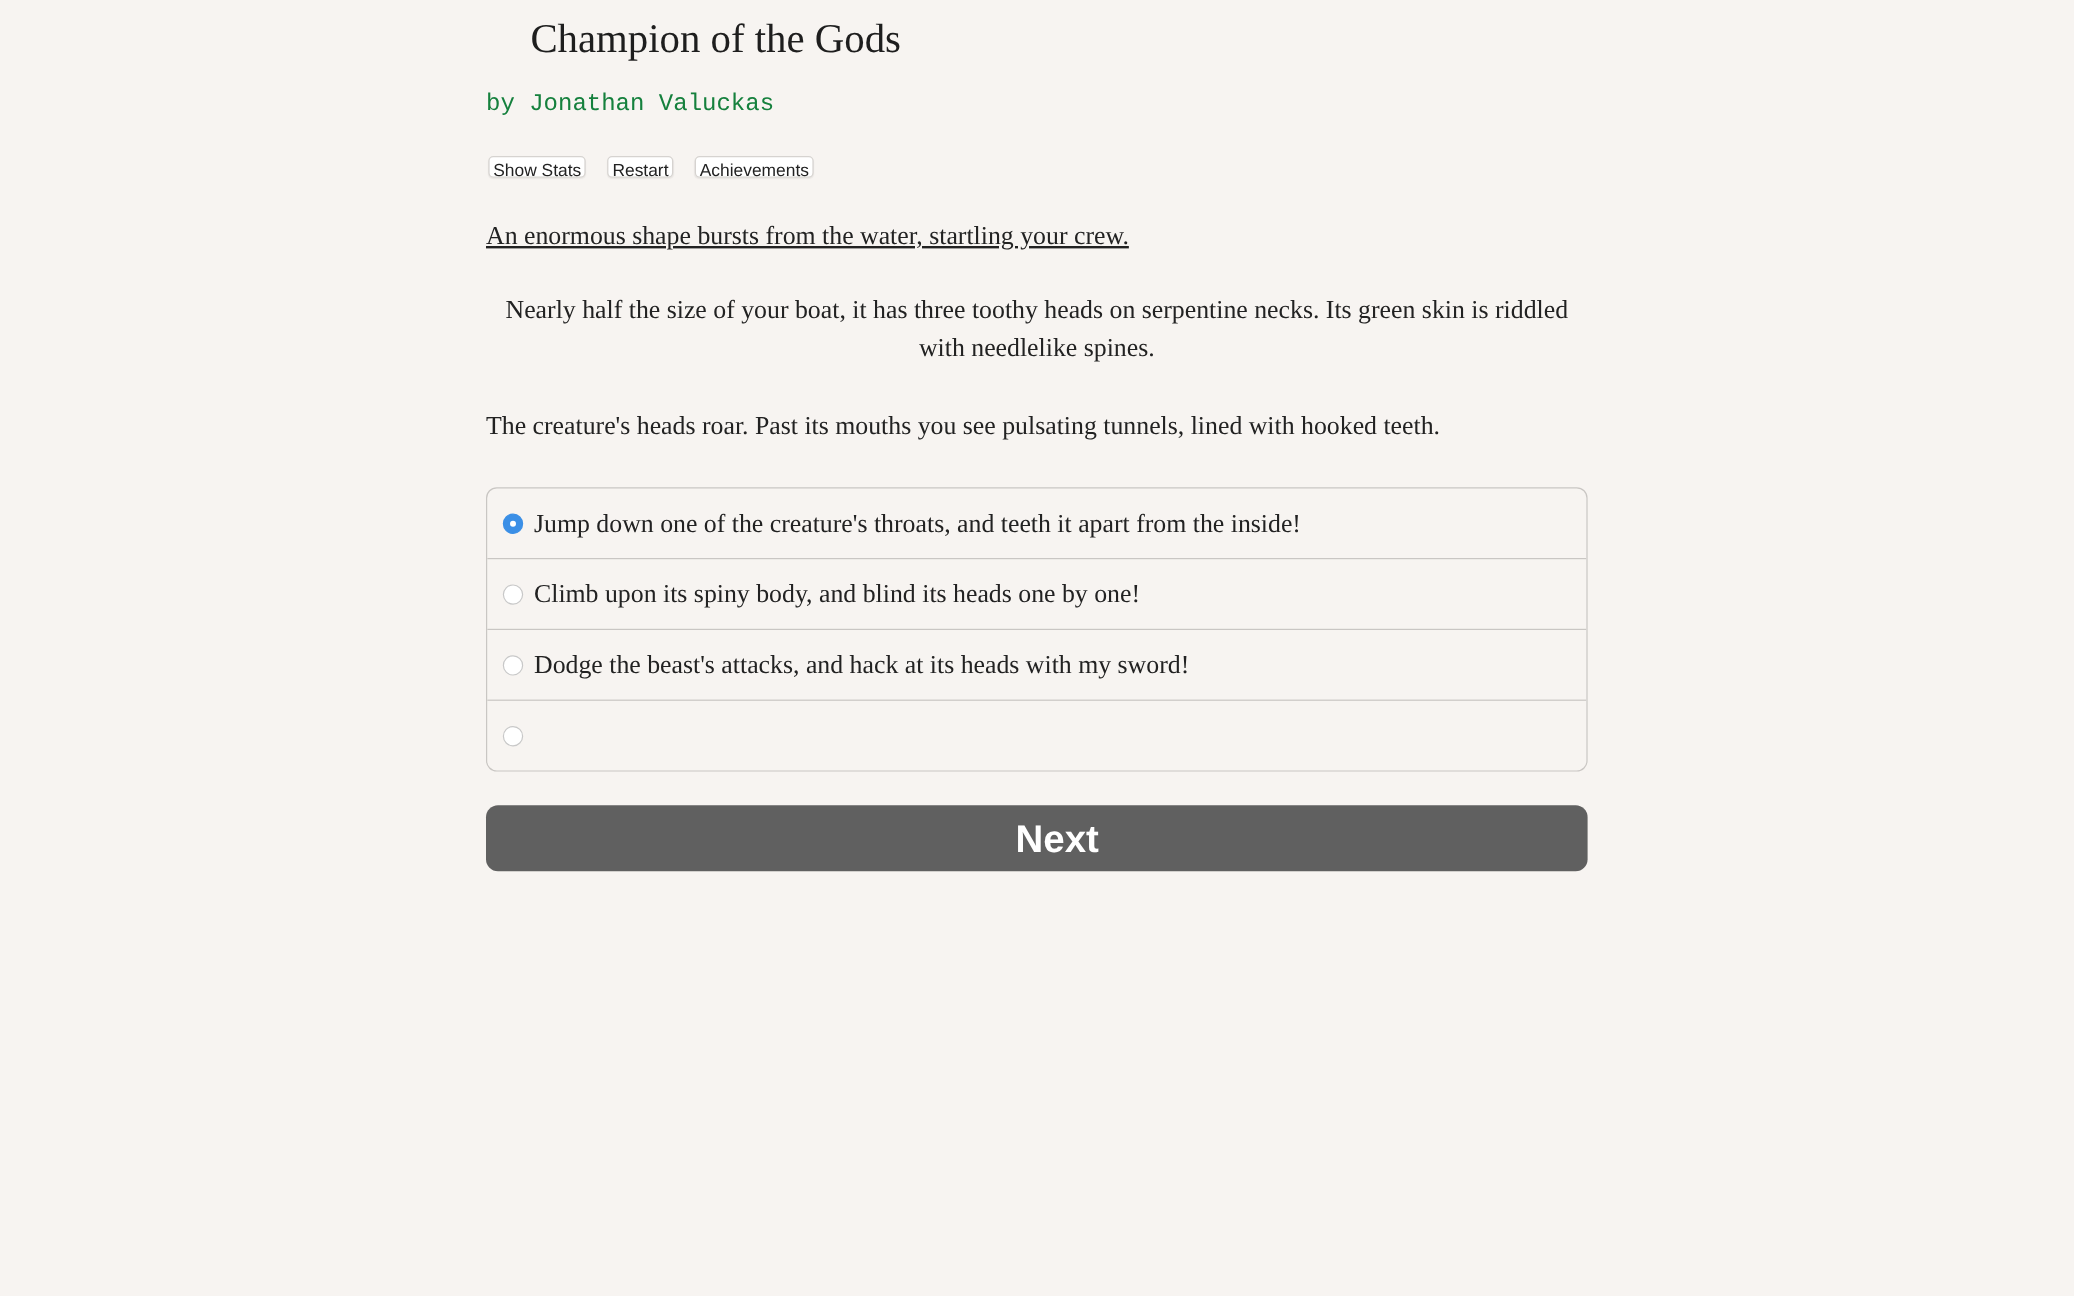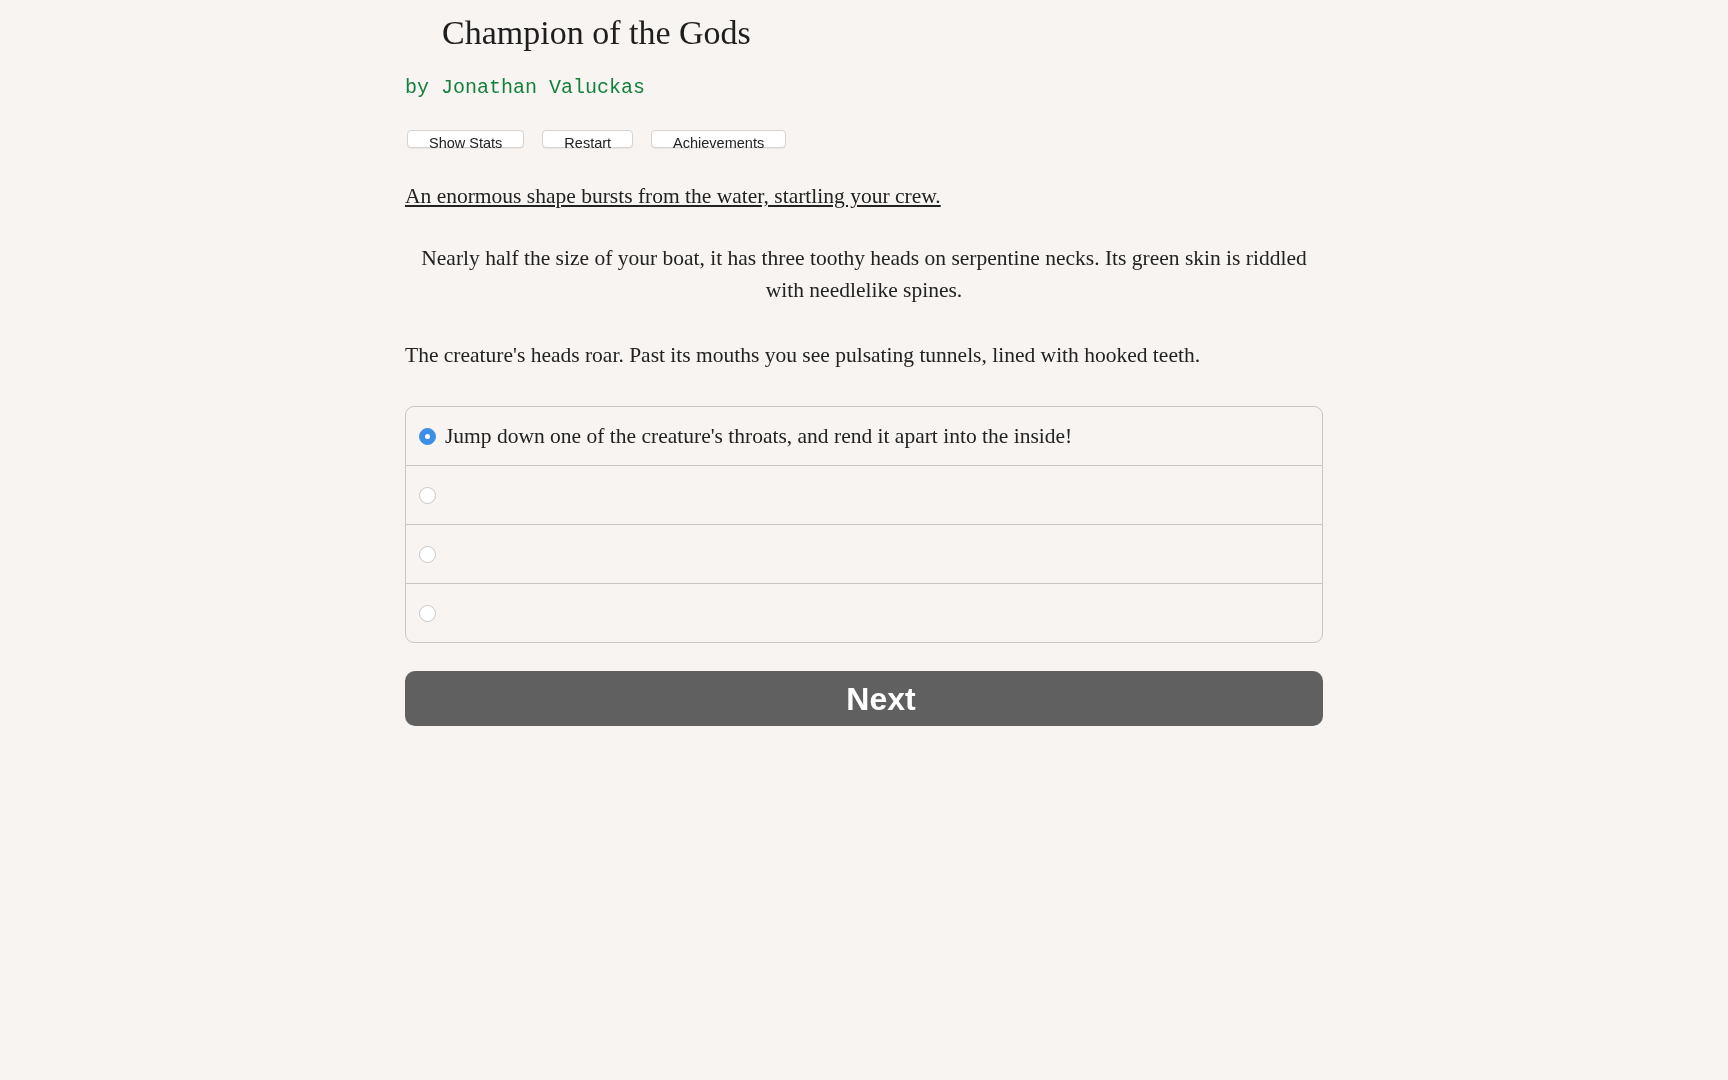--- a/index.html
+++ b/index.html
@@ -10,21 +10,21 @@
     color: #222;
   }
   .container { position: absolute; left: 405px; top: 0; width: 918px; }
   .title { position: absolute; top: 14px; left: 0; font-size: 34px; white-space: nowrap; color: #1e1e1e; margin-left: 37px; }
   .author { position: absolute; top: 76px; left: 0; font-size: 20px; white-space: nowrap; color: #15803d; font-family: Liberation Mono, monospace; }
   .toolbar { position: absolute; top: 130px; left: 2px; display: flex; gap: 18px; }
   .tbtn {
     font-family: "Liberation Sans", "DejaVu Sans", sans-serif;
     font-size: 14.5px; color: #222;
     background: #fff; border: 1px solid #d6d3d0; border-radius: 4px;
-    padding: 3px 21px; height: 18px; line-height: 18px;
+    padding: 3px 3px; height: 18px; line-height: 18px;
     box-shadow: 0 1px 1px rgba(0,0,0,0.06);
     cursor: pointer; white-space: nowrap;
   }
   .para { position: absolute; left: 0; width: 918px; font-size: 21.5px; line-height: 32px; color: #222; margin: 0; }
   .p1 { top: 180px; text-decoration: underline; }
   .p2 { top: 242px; text-align: center; }
   .p3 { top: 339px; }
   .choices {
     position: absolute; top: 406px; left: 0; width: 916px;
     border: 1.5px solid #c9c6c3; border-radius: 9px; background: #f7f4f1;
@@ -69,27 +69,29 @@
     <button class="tbtn">Achievements</button>
   </div>
 
   <p class="para p1">An enormous shape bursts from the water, startling your crew.</p>
   <p class="para p2">Nearly half the size of your boat, it has three toothy heads on serpentine necks. Its green skin is riddled with needlelike spines.</p>
   <p class="para p3">The creature's heads roar. Past its mouths you see pulsating tunnels, lined with hooked teeth.</p>
 
   <div class="choices">
     <label class="choice">
       <span class="radio checked"></span>
-      <span>Jump down one of the creature's throats, and rend it apart into the inside!</span>
+      <span>Jump down one of the creature's throats, and teeth it apart from the inside!</span>
     </label>
     <label class="choice">
       <span class="radio"></span>
+      <span>Climb upon its spiny body, and blind its heads one by one!</span>
     </label>
     <label class="choice">
       <span class="radio"></span>
+      <span>Dodge the beast's attacks, and hack at its heads with my sword!</span>
     </label>
     <label class="choice">
       <span class="radio"></span>
     </label>
   </div>
 
   <button class="next">Next</button>
 </div>
 
 </body></html>

